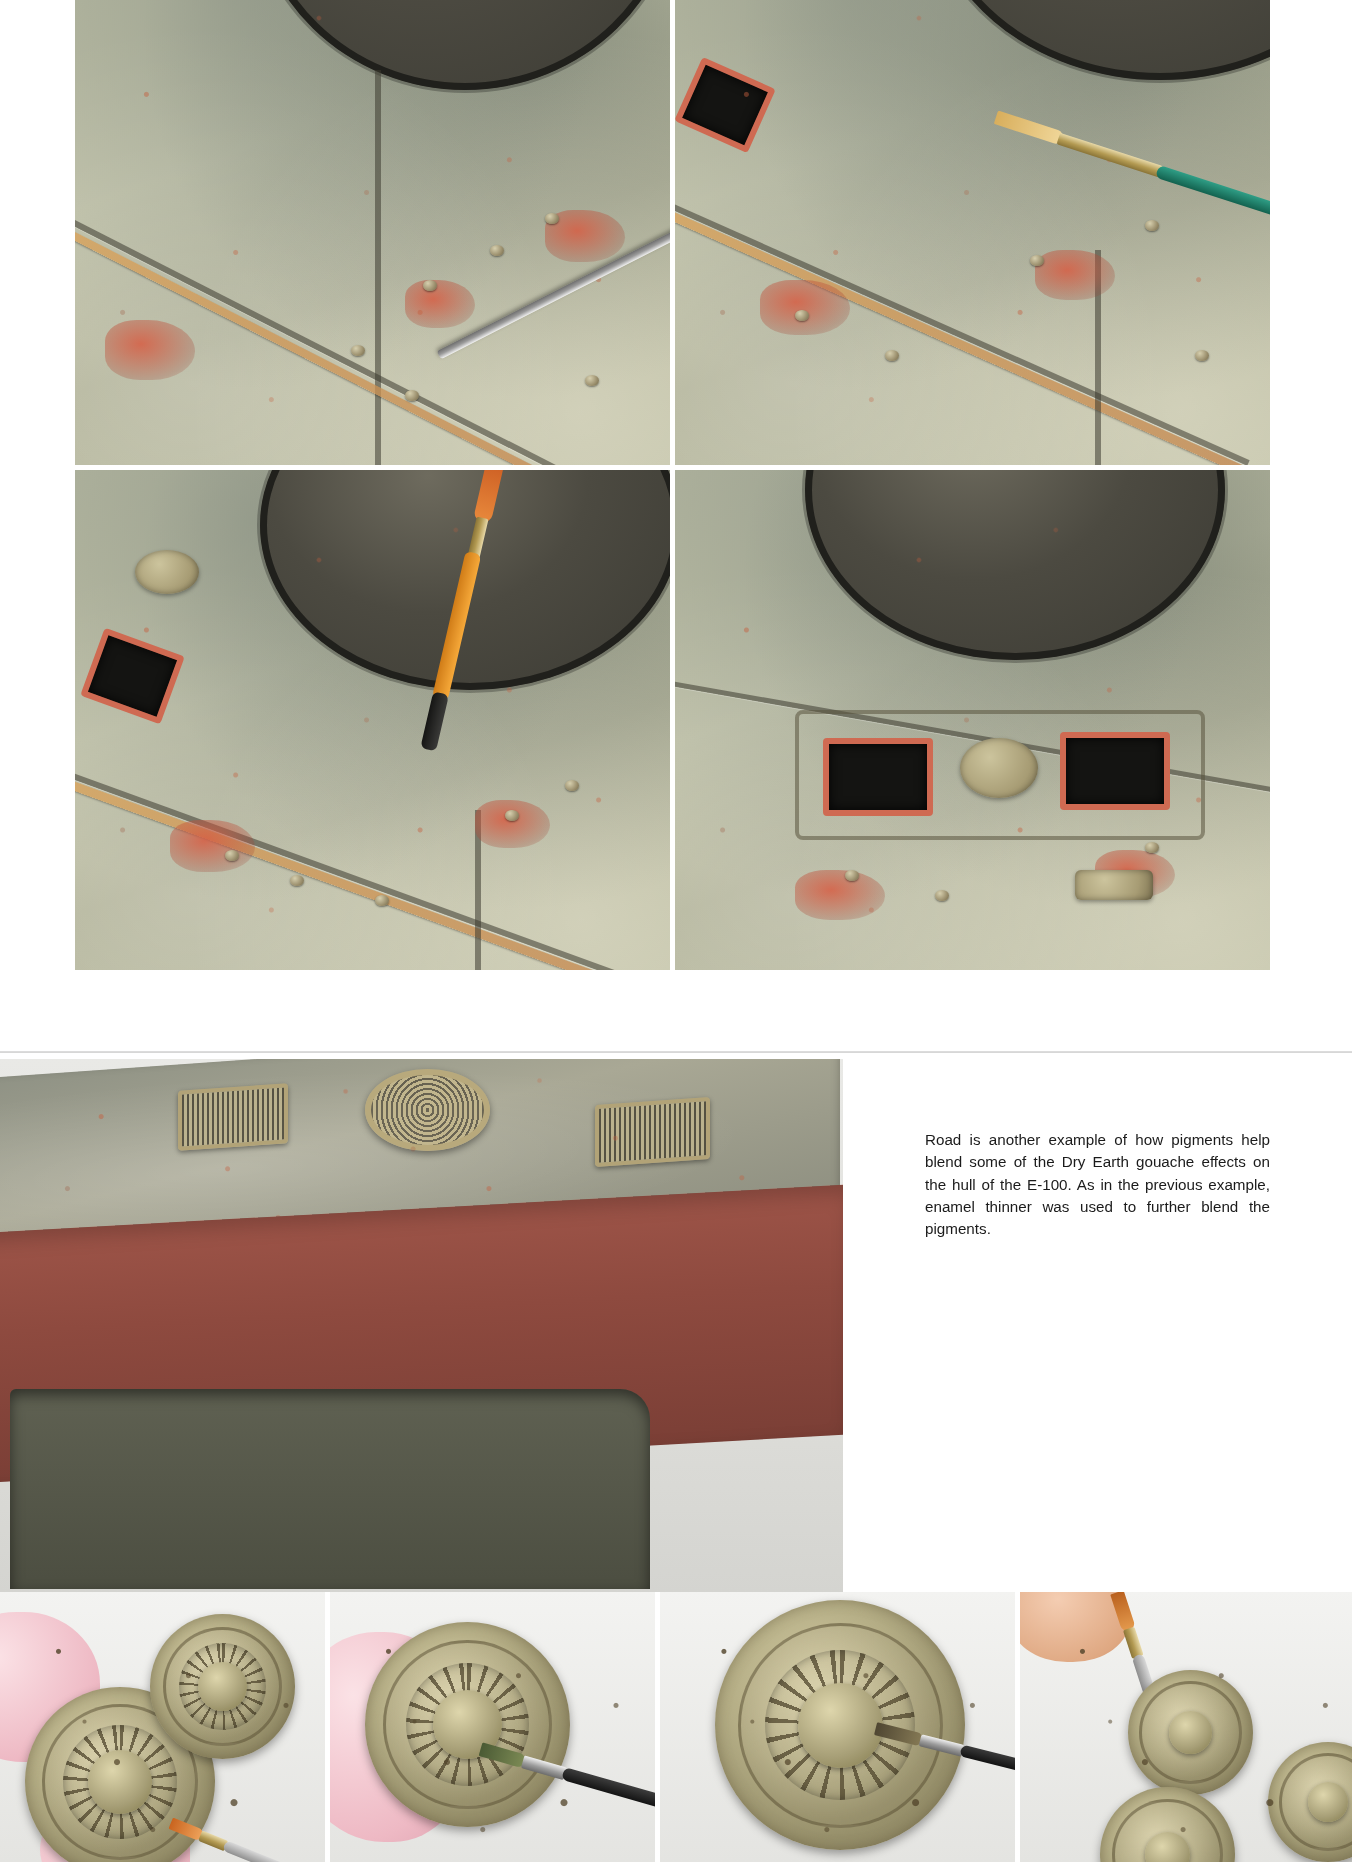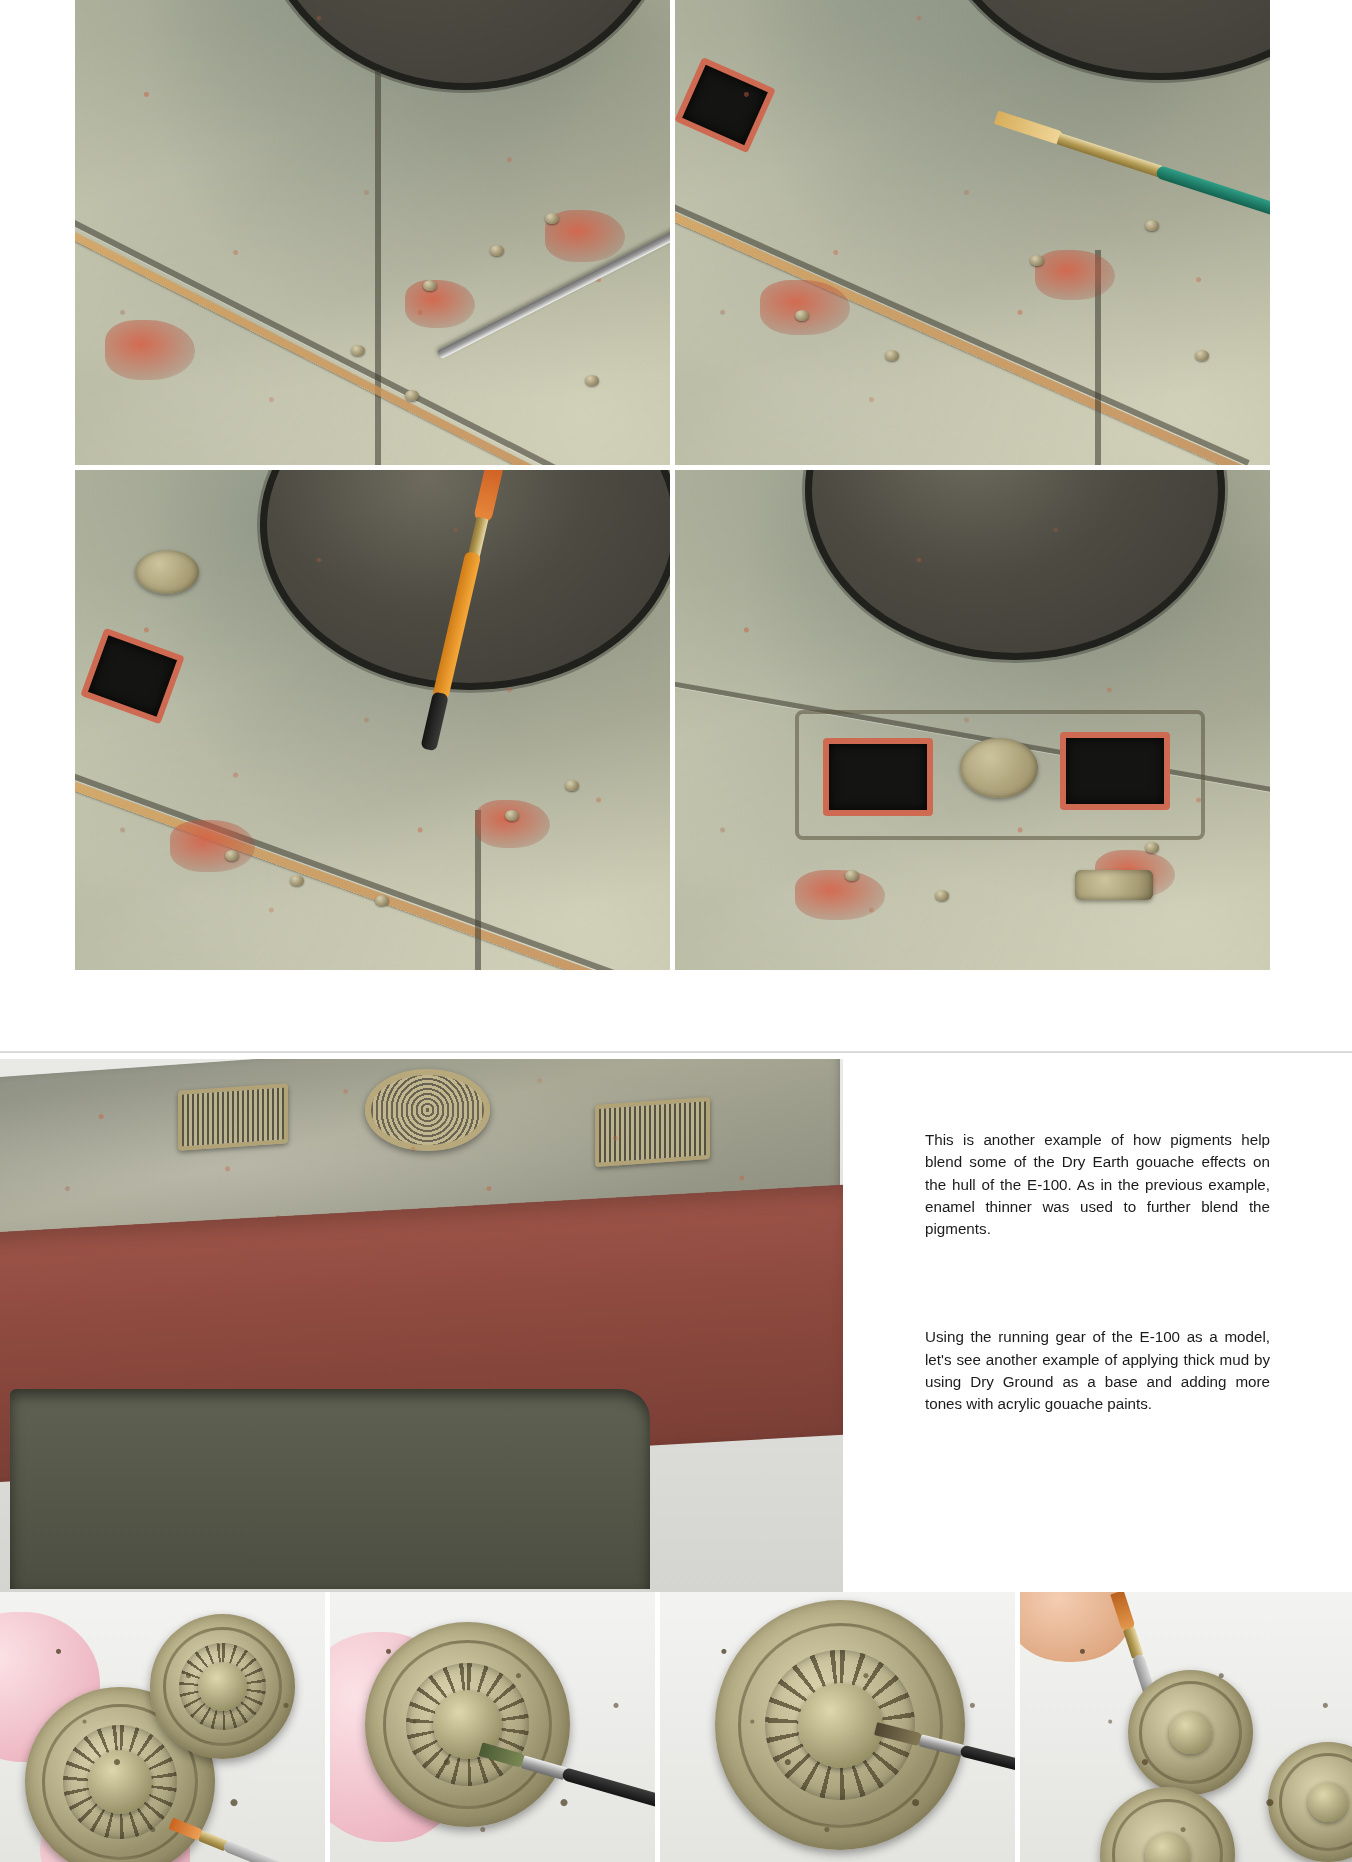--- a/index.html
+++ b/index.html
@@ -406,22 +406,21 @@
       <div class="red-primer">
         <div class="paint-chipping"></div>
       </div>
 
       <div class="running-gear"></div>
 
       <span class="sr-only">E-100 rear hull in red primer with running gear, blended with a flat fan brush</span>
     </div>
 
     <div style="position:absolute; left:925px; top:76px; width:345px;">
-      <p class="para">This is another example of how pigments help blend some of the Dry Earth gouache effects on the hull of the E-100. As in the previous example, enamel thinner was used to further blend the pigments.</p>
-      <p class="para">Using the running gear of the E-100 as a model, let's see another example of applying thick mud by using Dry Ground as a base and adding more tones with acrylic gouache paints.</p>
+      <p class="para">Road is another example of how pigments help blend some of the Dry Earth gouache effects on the hull of the E-100. As in the previous example, enamel thinner was used to further blend the pigments.</p>
     </div>
   </div>
 
   <div class="bottom-strip">
 
     <div class="wheel-photo">
       <div class="glove" style="left:-60px; top:20px; width:160px; height:150px;"></div>
       <div class="glove" style="left:40px; top:205px; width:150px; height:110px;"></div>
       <div class="wheel" style="left:25px; top:95px; width:190px; height:190px;">
         <div class="rim"></div>

